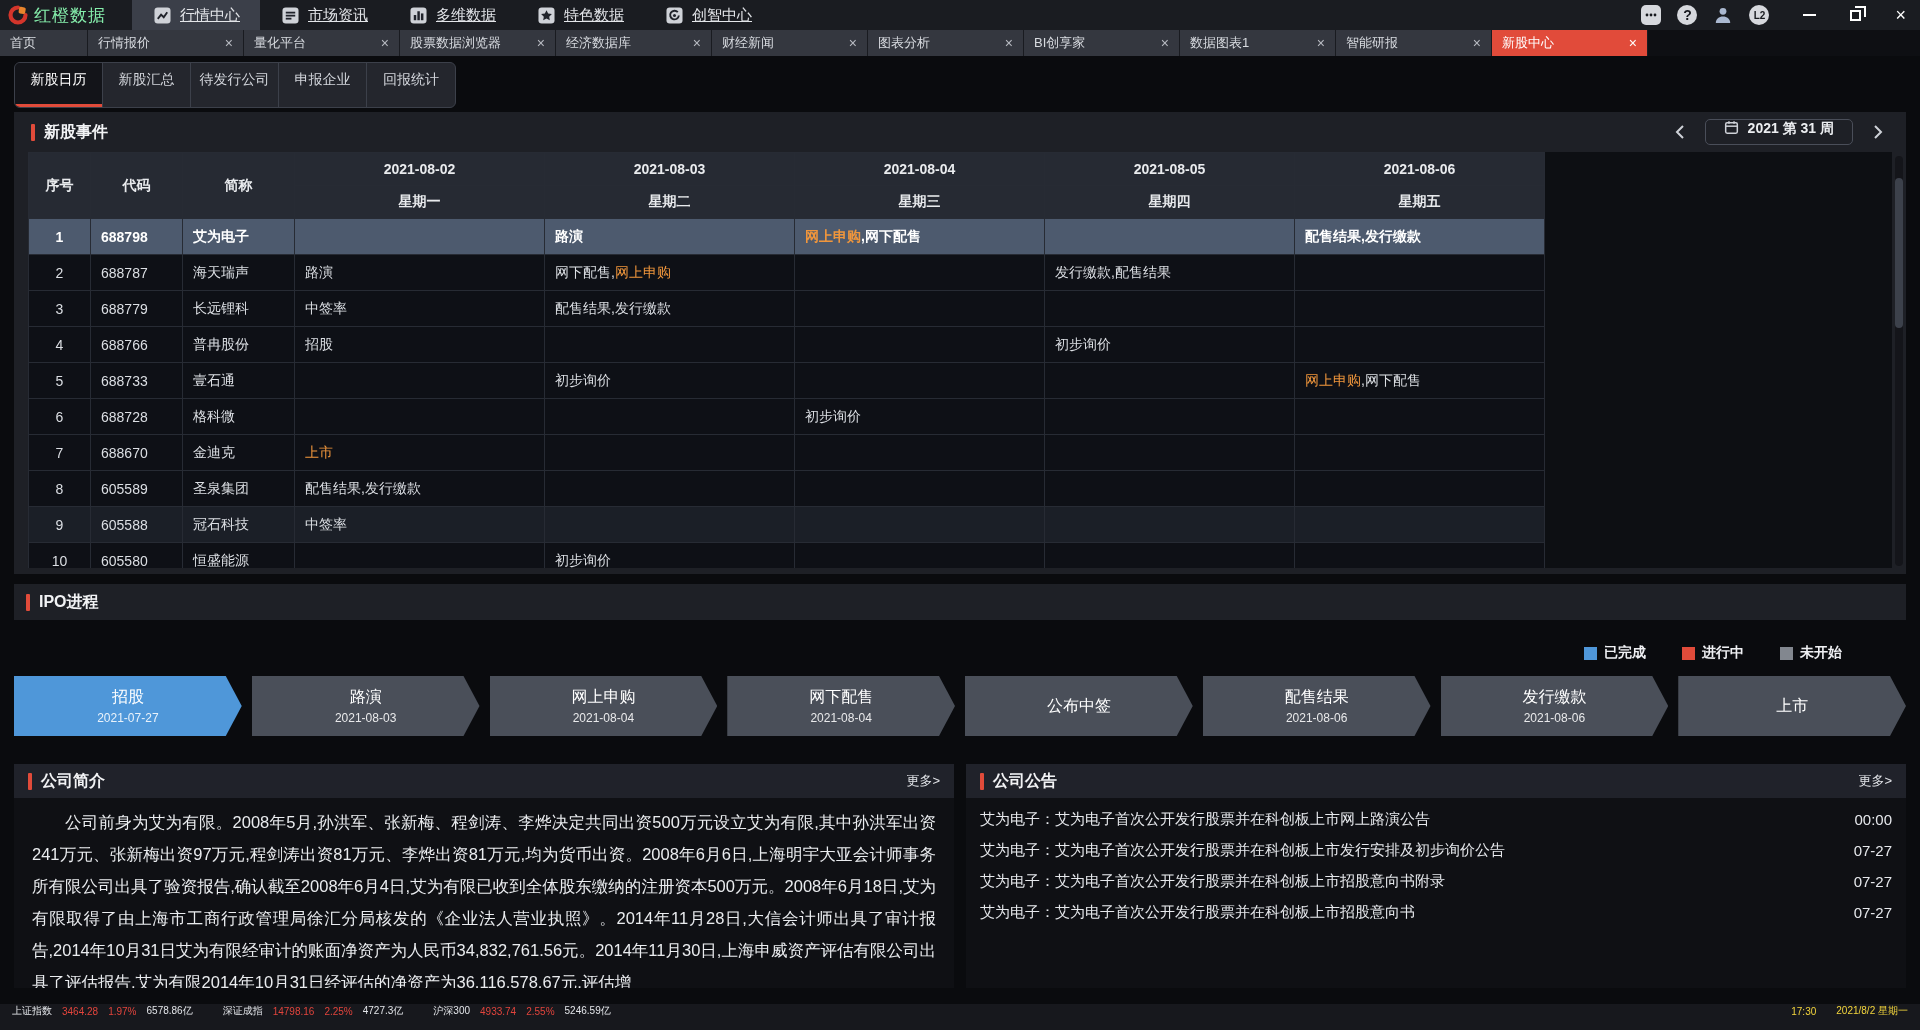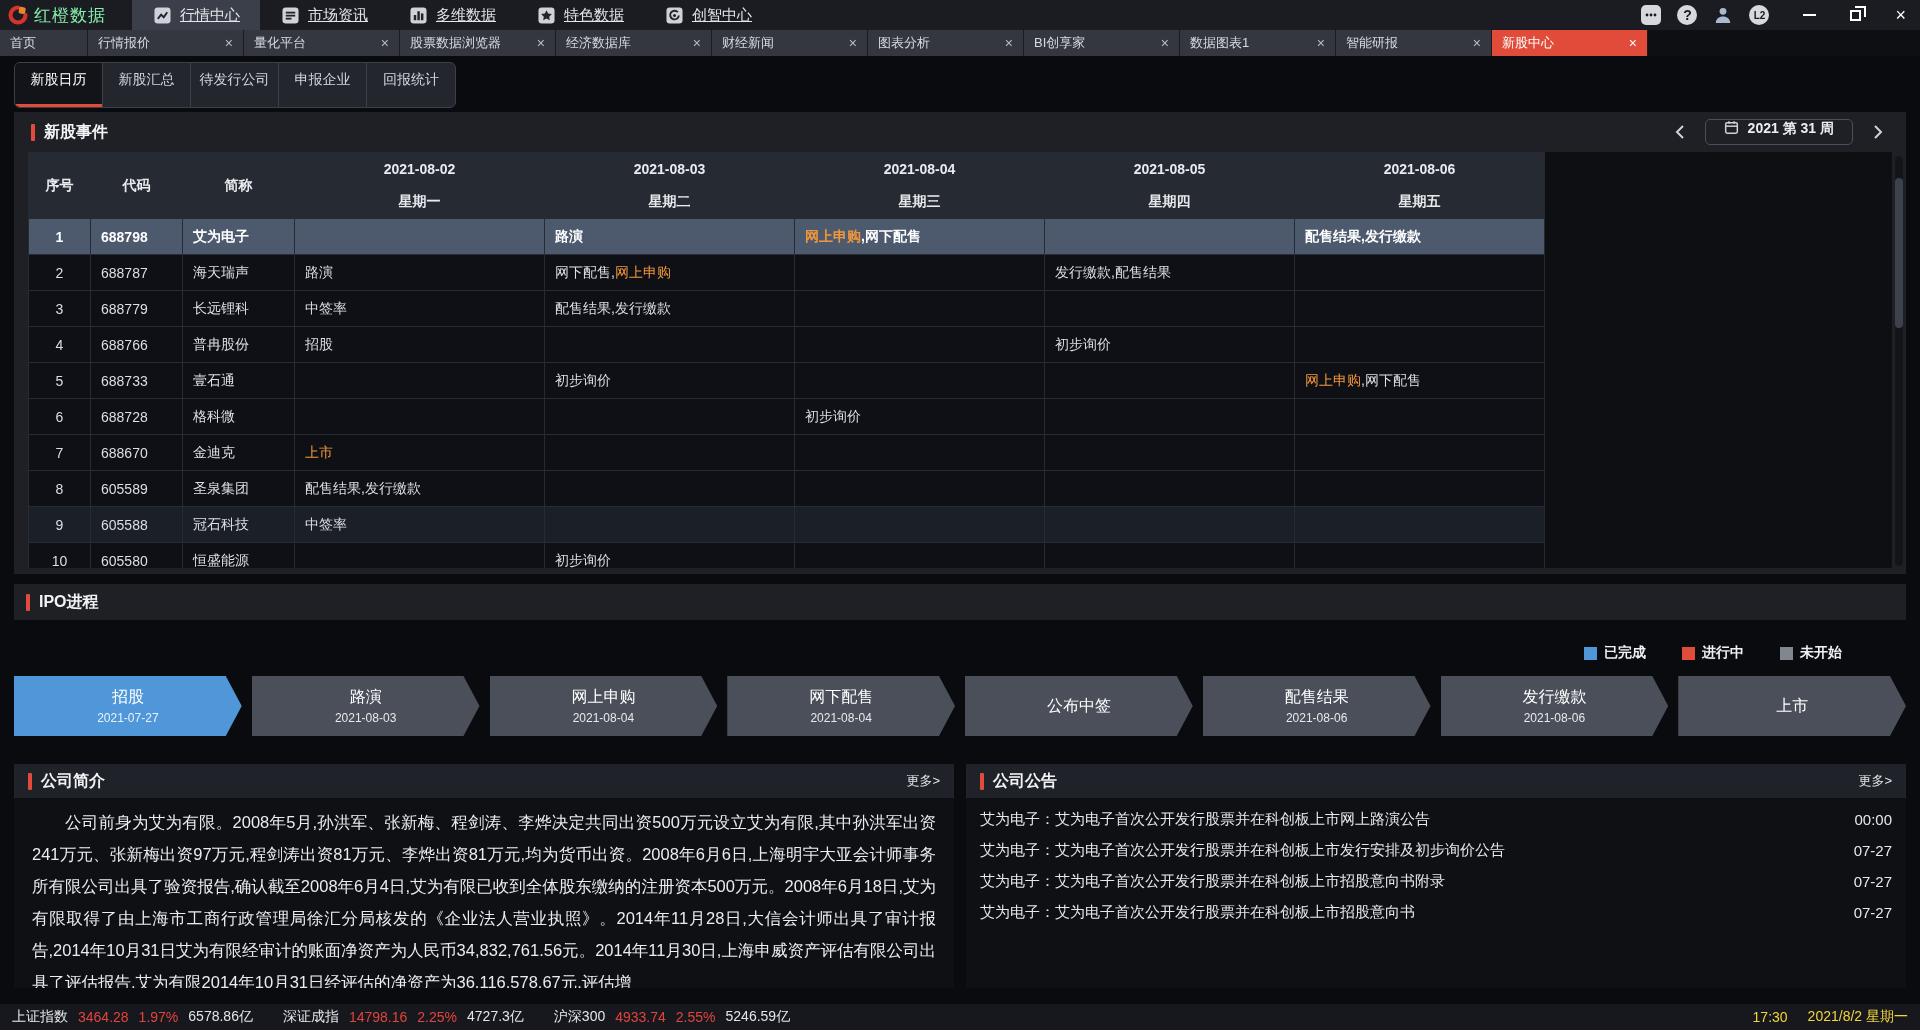--- a/index.html
+++ b/index.html
@@ -96,21 +96,21 @@
   .bhead { height:34px; background:#20222a; display:flex; align-items:center; padding:0 14px; flex:none; }
   .more { margin-left:auto; font-size:13px; color:#e3e5e9; cursor:pointer; }
   .profile-text { padding:8px 18px 0 18px; font-size:16.5px; line-height:32px; color:#eaecef;
     text-align:justify; text-indent:2em; overflow:hidden; }
   .ann-list { padding:6px 14px 0 14px; }
   .ann-row { height:31px; display:flex; align-items:center; font-size:15px; color:#e6e8ec; cursor:pointer; }
   .ann-text { flex:1; white-space:nowrap; overflow:hidden; }
   .ann-time { width:56px; text-align:right; color:#e6e8ec; }
   
   .statusbar { position:absolute; left:0; top:1004px; width:1920px; height:26px;
-    background:#17181d; display:flex; align-items:center; padding:0 12px; font-size:14px; }
+    background:#17181d; display:flex; align-items:flex-start; padding:0 12px; font-size:10px; }
   .indices { display:flex; align-items:center; gap:30px; }
   .idx { display:flex; align-items:center; gap:10px; }
   .idx .n { color:#e3e5e9; }
   .idx .v, .idx .p { color:var(--c-red,#e2443c); }
   .idx .a { color:#e3e5e9; }
   .sb-right { margin-left:auto; display:flex; align-items:center; gap:20px;
     color:var(--c-yellow,#f2d43c); }
 </style>
 </head>
 <body>

